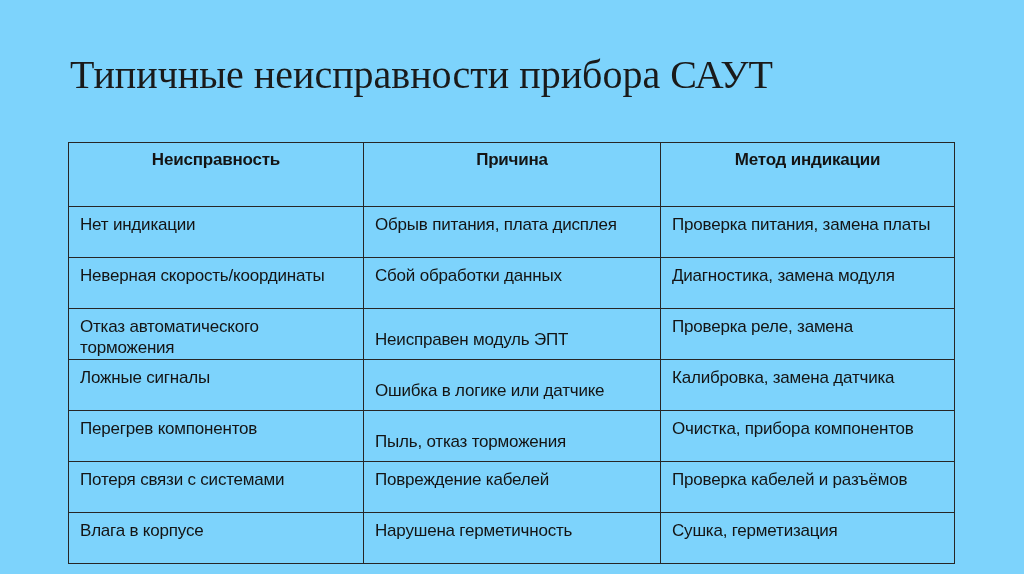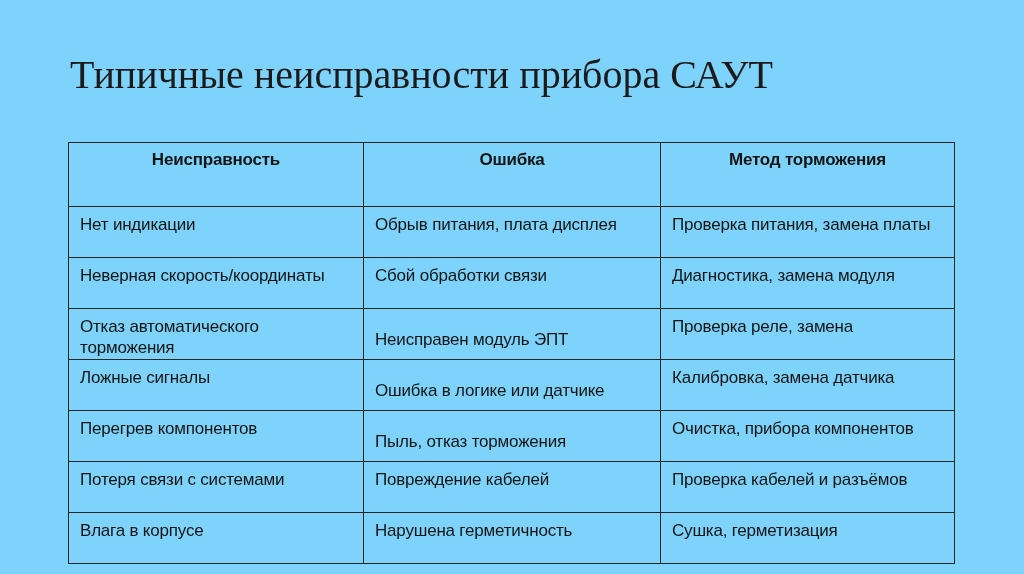--- a/index.html
+++ b/index.html
@@ -87,33 +87,33 @@
 
   <table class="fault-table">
     <colgroup>
       <col style="width:295px">
       <col style="width:297px">
       <col style="width:294px">
     </colgroup>
     <thead>
       <tr>
         <th>Неисправность</th>
-        <th>Ошибка</th>
-        <th>Метод торможения</th>
+        <th>Причина</th>
+        <th>Метод индикации</th>
       </tr>
     </thead>
     <tbody>
       <tr>
         <td class="col-fault">Нет индикации</td>
         <td>Обрыв питания, плата дисплея</td>
         <td>Проверка питания, замена платы</td>
       </tr>
       <tr>
         <td class="col-fault">Неверная скорость/координаты</td>
-        <td>Сбой обработки связи</td>
+        <td>Сбой обработки данных</td>
         <td>Диагностика, замена модуля</td>
       </tr>
       <tr>
         <td class="col-fault">Отказ автоматического торможения</td>
         <td>Неисправен модуль ЭПТ</td>
         <td>Проверка реле, замена</td>
       </tr>
       <tr>
         <td class="col-fault">Ложные сигналы</td>
         <td>Ошибка в логике или датчике</td>

